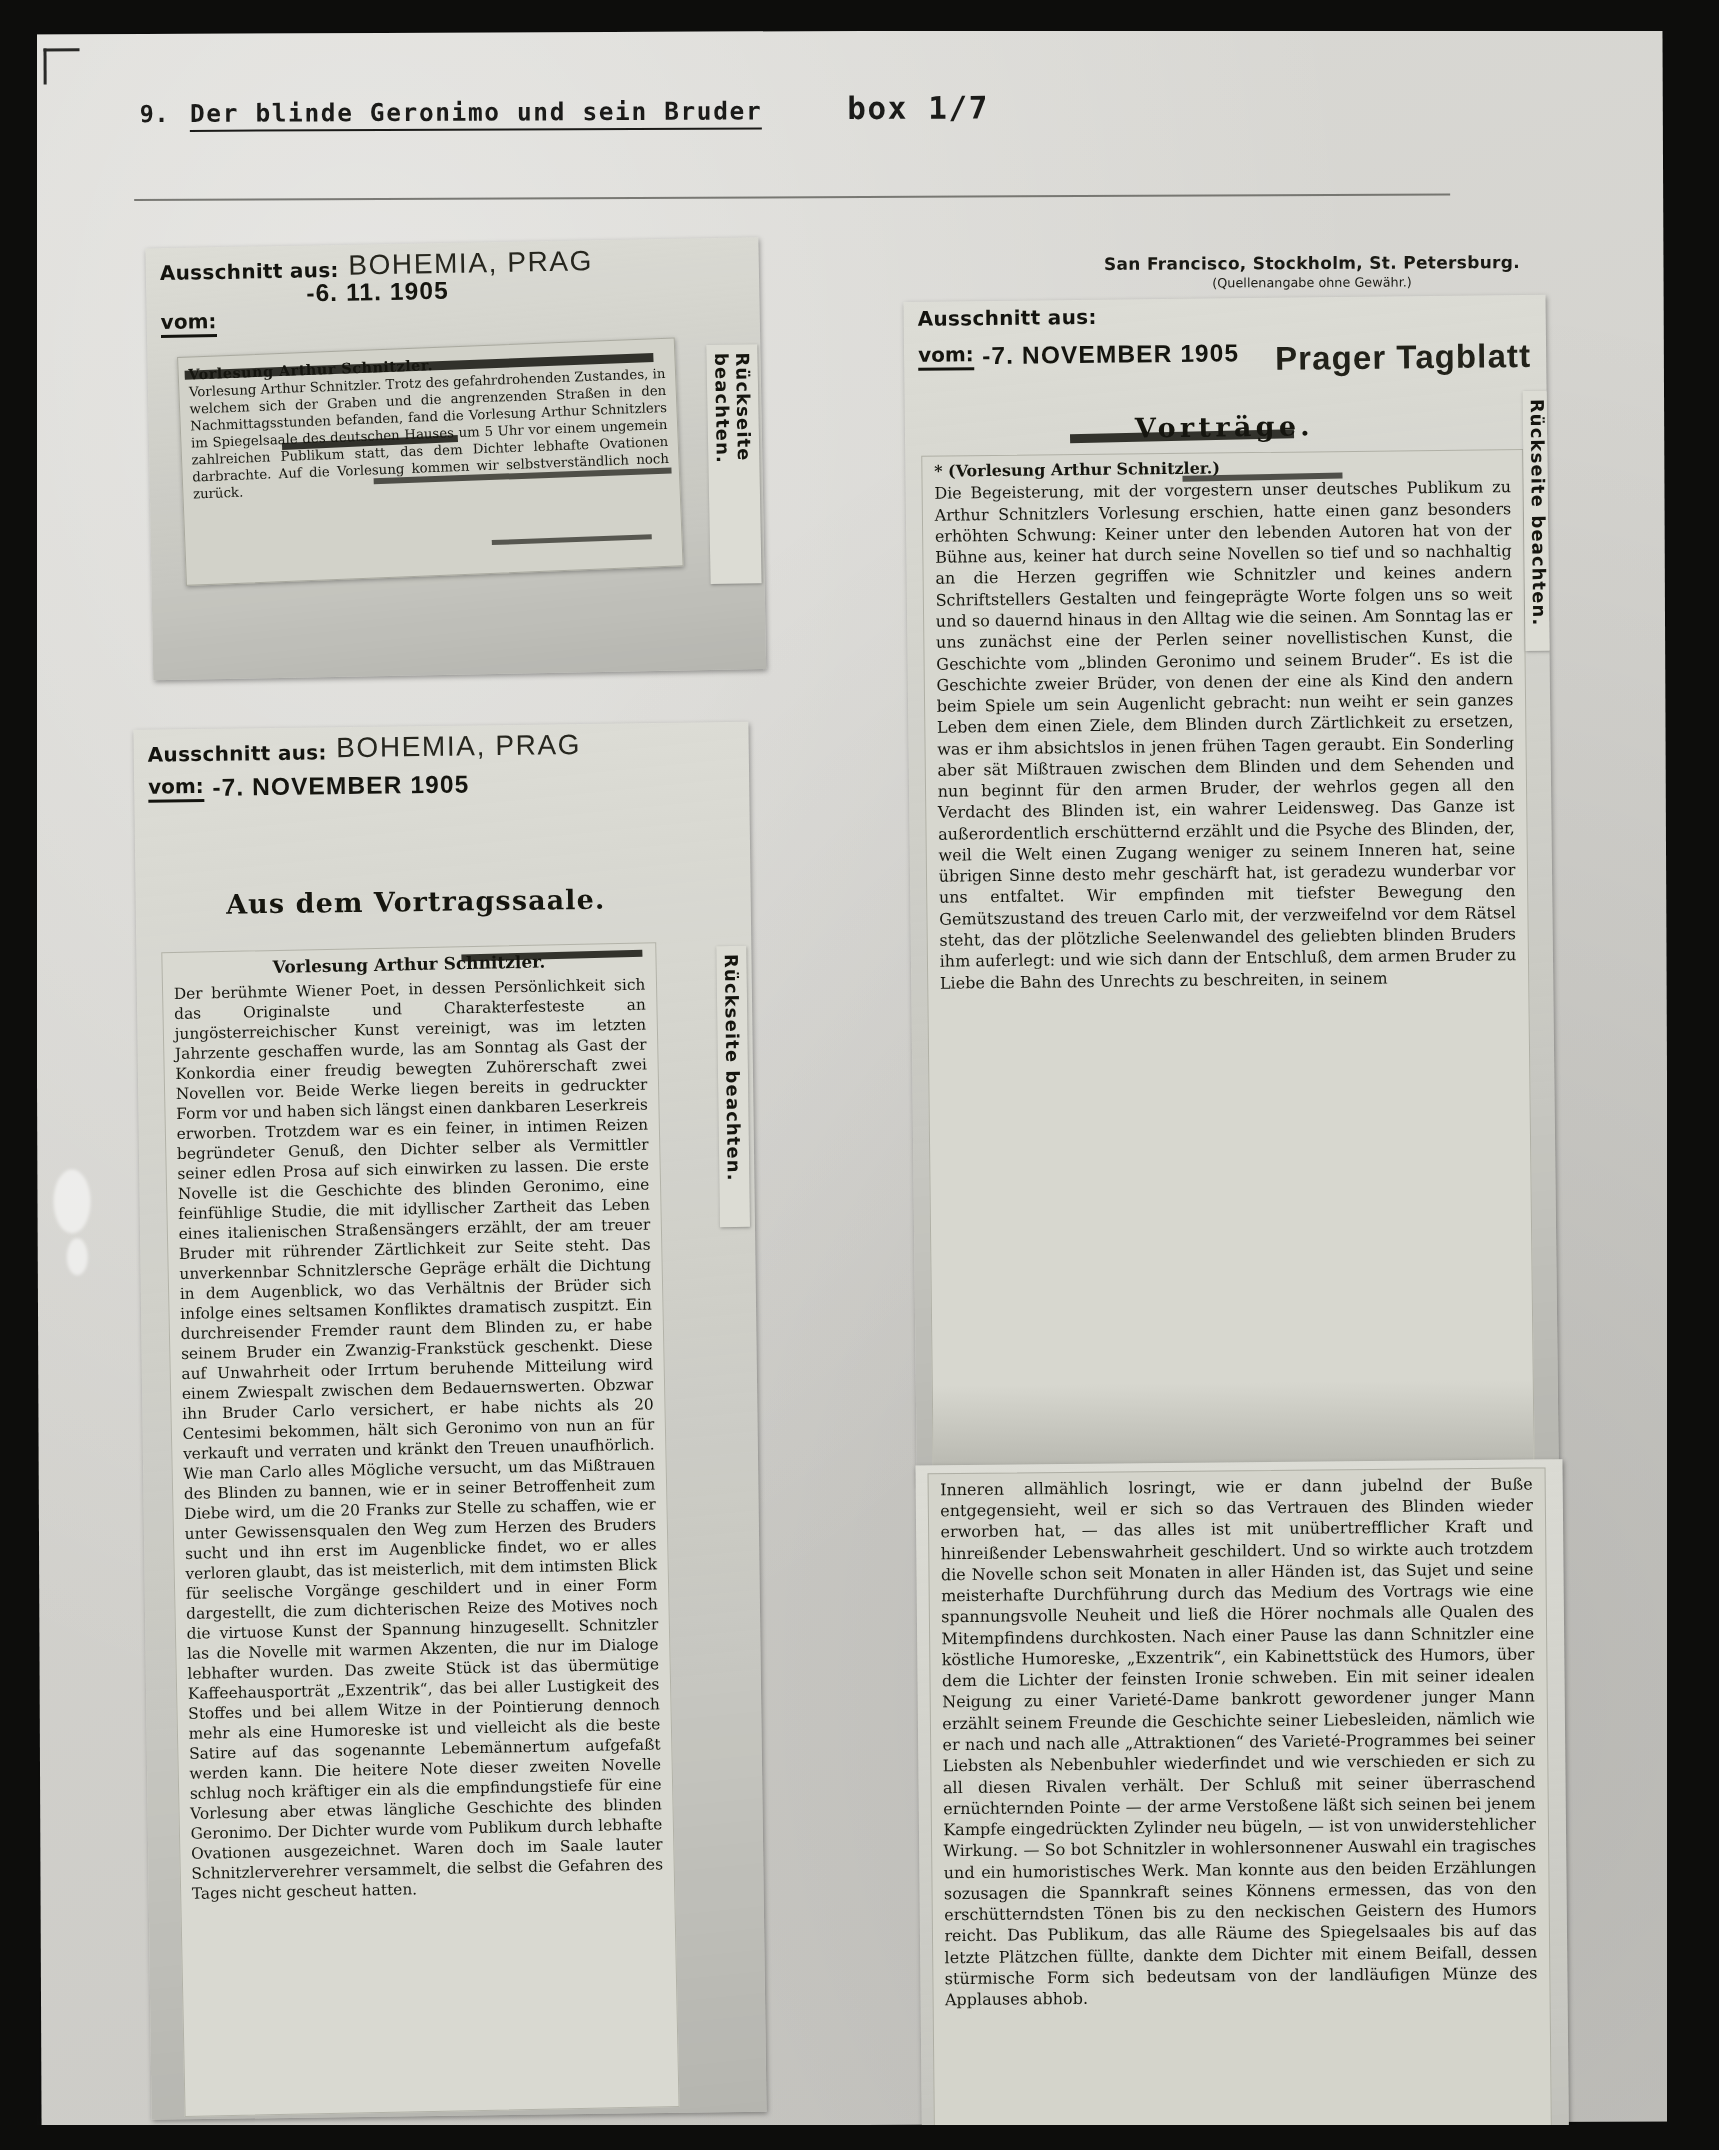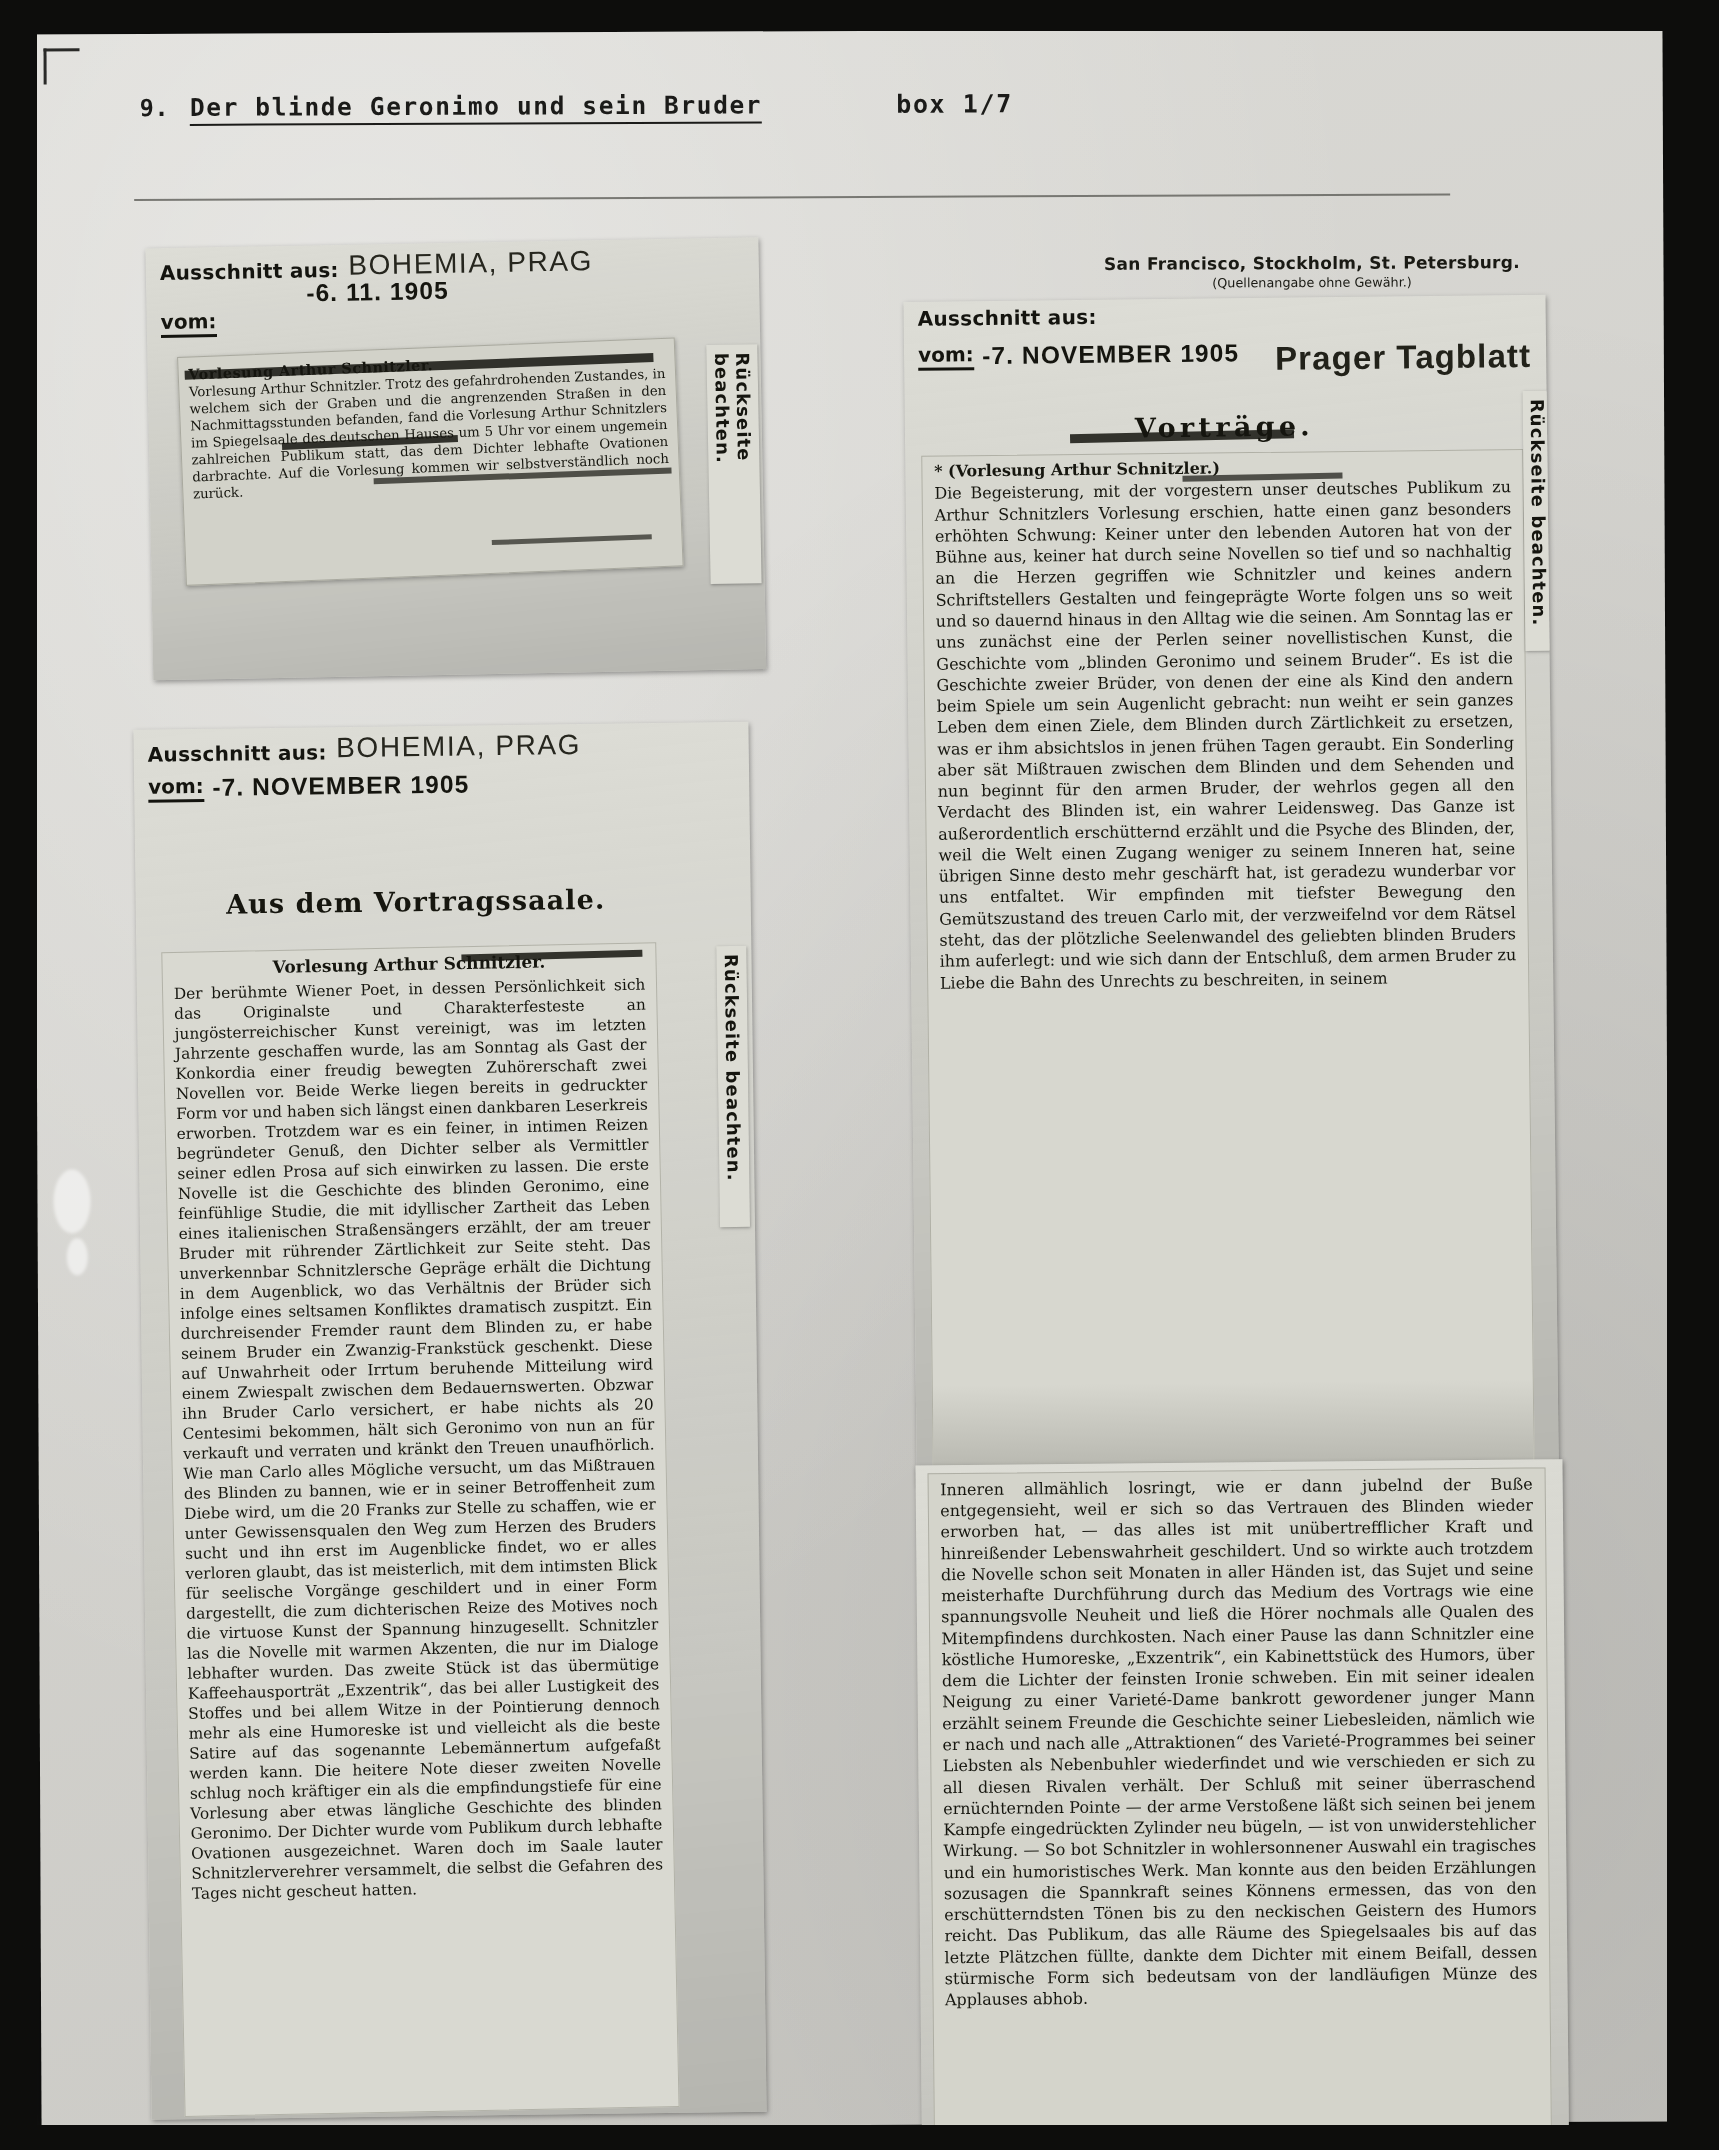--- a/index.html
+++ b/index.html
@@ -67,22 +67,22 @@
     letter-spacing: 0.5px;
   }
   .header-title {
     font-size: 24.5px;
     font-weight: bold;
     letter-spacing: 1.6px;
     border-bottom: 2.7px solid #1b1b19;
     padding-bottom: 2.1px;
   }
   .header-box {
-    margin-left: 113px;
-    font-size: 25px;
+    margin-left: 64px;
+    font-size: 31px;
     font-weight: bold;
     letter-spacing: 1.6px;
   }
   .header-rule {
     position: absolute;
     left: 101px;
     top: 165px;
     width: 1316px;
     height: 1.6px;
     background: #555550;

